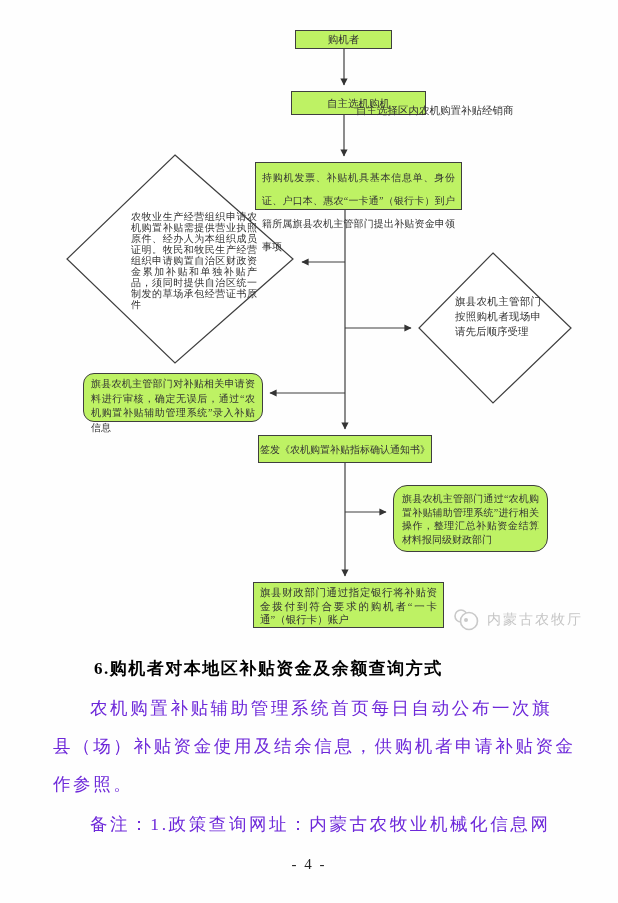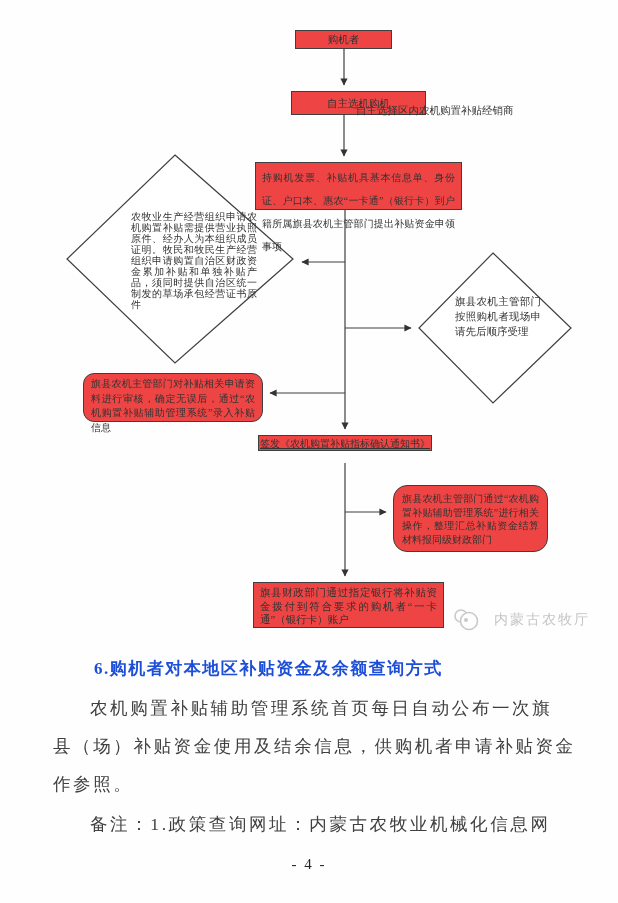--- a/index.html
+++ b/index.html
@@ -6,46 +6,46 @@
   body {
     width:618px; height:903px; overflow:hidden; background:#ffffff;
     font-family:"Liberation Serif","DejaVu Serif",serif; color:#222222;
   }
   .page { position:relative; width:618px; height:903px; background:#fefefe; }
 
   svg.connectors { position:absolute; left:0; top:0; z-index:1; }
 
   .fc-box {
     position:absolute; box-sizing:border-box; z-index:2;
-    border:1px solid #3f3f3f; background:#ef4444;
+    border:1px solid #3f3f3f; background:#bef264;
     font-size:10px; line-height:15px; color:#333333;
   }
   .fc-center { display:flex; align-items:center; justify-content:center; text-align:center; }
   .fc-multiline { padding:3px 6px; text-align:justify; }
   .rounded { border-radius:11px; }
 
   .diamond-text {
     position:absolute; z-index:3; color:#333333;
     font-size:10px; line-height:11px; text-align:justify;
   }
   .edge-label {
     position:absolute; z-index:3; font-size:10.5px; color:#333333; white-space:nowrap;
   }
 
   .watermark {
-    position:absolute; z-index:3; display:flex; align-items:center; gap:12px;
+    position:absolute; z-index:3; display:flex; align-items:center; gap:5px;
     color:#c6c6c6; font-size:14px; letter-spacing:2px; white-space:nowrap;
   }
 
   .heading {
     position:absolute; left:94px; top:657px; font-size:17px; font-weight:bold;
-    letter-spacing:1.5px; color:#1d4ed8; white-space:nowrap;
+    letter-spacing:1.5px; color:#000000; white-space:nowrap;
   }
   .body-line {
-    position:absolute; font-size:17.5px; letter-spacing:2.6px; color:#404040; white-space:nowrap;
+    position:absolute; font-size:17.5px; letter-spacing:2.6px; color:#6d28d9; white-space:nowrap;
   }
   .para-1 { left:90px; top:696px; }
   .para-2 { left:53px; top:734px;font-family:Liberation Mono, monospace; }
   .para-3 { left:53px; top:772px; }
   .note-line { left:90px; top:812px; }
   .page-number {
     position:absolute; left:0; top:856px; width:618px; text-align:center;
     font-size:15px; letter-spacing:2px; color:#242424;
   }
 </style>
@@ -83,21 +83,21 @@
   </div>
 
   <div class="fc-box fc-multiline" style="left:255px; top:162px; width:207px; height:48px; line-height:23px;">持购机发票、补贴机具基本信息单、身份证、户口本、惠农“一卡通”（银行卡）到户籍所属旗县农机主管部门提出补贴资金申领事项</div>
 
   <div class="diamond-text" style="left:131px; top:211px; width:126px;">农牧业生产经营组织申请农机购置补贴需提供营业执照原件、经办人为本组织成员证明。牧民和牧民生产经营组织申请购置自治区财政资金累加补贴和单独补贴产品，须同时提供自治区统一制发的草场承包经营证书原件</div>
 
   <div class="diamond-text" style="left:455px; top:294px; width:86px; line-height:15px; font-size:10.5px;">旗县农机主管部门按照购机者现场申请先后顺序受理</div>
 
   <div class="fc-box fc-multiline rounded" style="left:83px; top:373px; width:180px; height:49px; padding:3px 7px; line-height:14.5px;">旗县农机主管部门对补贴相关申请资料进行审核，确定无误后，通过“农机购置补贴辅助管理系统”录入补贴信息</div>
 
-  <div class="fc-box fc-center" style="left:258px; top:435px; width:174px; height:16px;text-decoration:underline;">
+  <div class="fc-box fc-center" style="left:258px; top:435px; width:174px; height:28px;">
     <span>签发《农机购置补贴指标确认通知书》</span>
   </div>
 
   <div class="fc-box fc-multiline rounded" style="left:393px; top:485px; width:155px; height:67px; padding:6px 8px; line-height:13.5px; border-radius:14px;">旗县农机主管部门通过“农机购置补贴辅助管理系统”进行相关操作，整理汇总补贴资金结算材料报同级财政部门</div>
 
   <div class="fc-box fc-multiline" style="left:253px; top:582px; width:191px; height:46px; padding:3px 6px; line-height:13.5px; font-size:10.5px;">旗县财政部门通过指定银行将补贴资金拨付到符合要求的购机者“一卡通”（银行卡）账户</div>
 
   <div class="watermark" style="left:452px; top:607px;">
     <svg width="30" height="26" viewBox="0 0 30 26">
       <circle cx="9" cy="9" r="6" fill="none" stroke="#c9c9c9" stroke-width="1.6"></circle>

